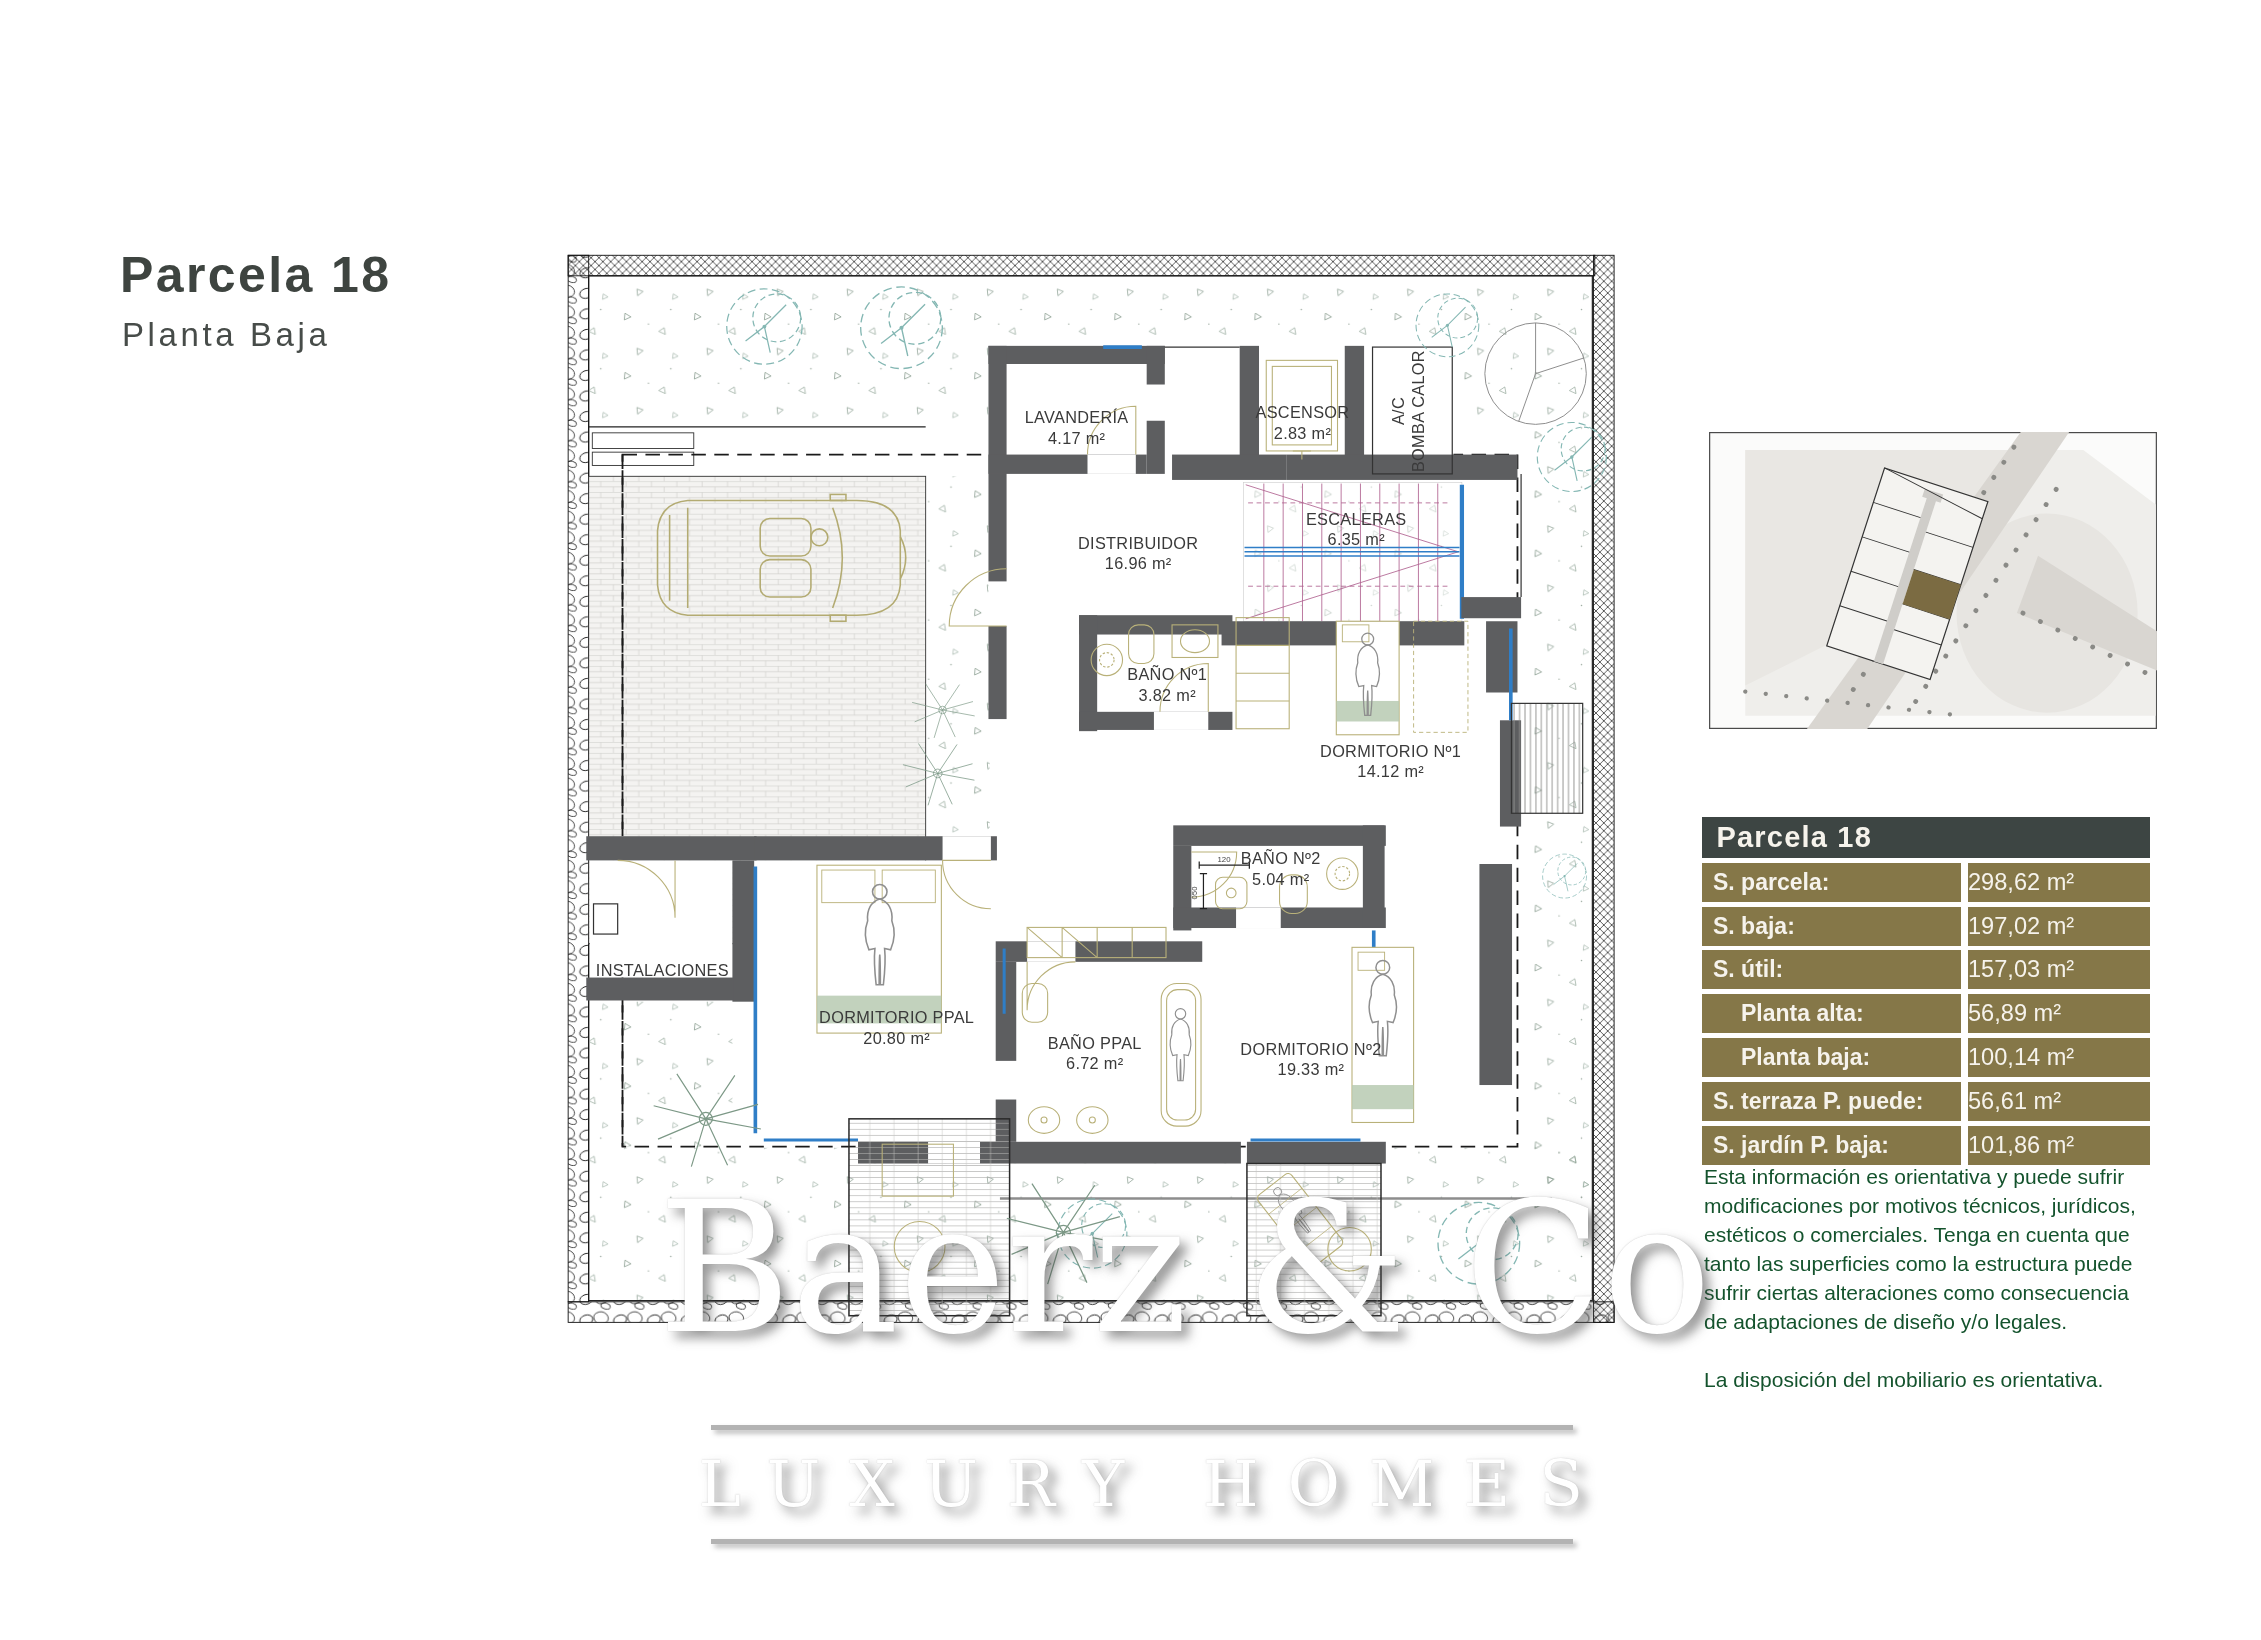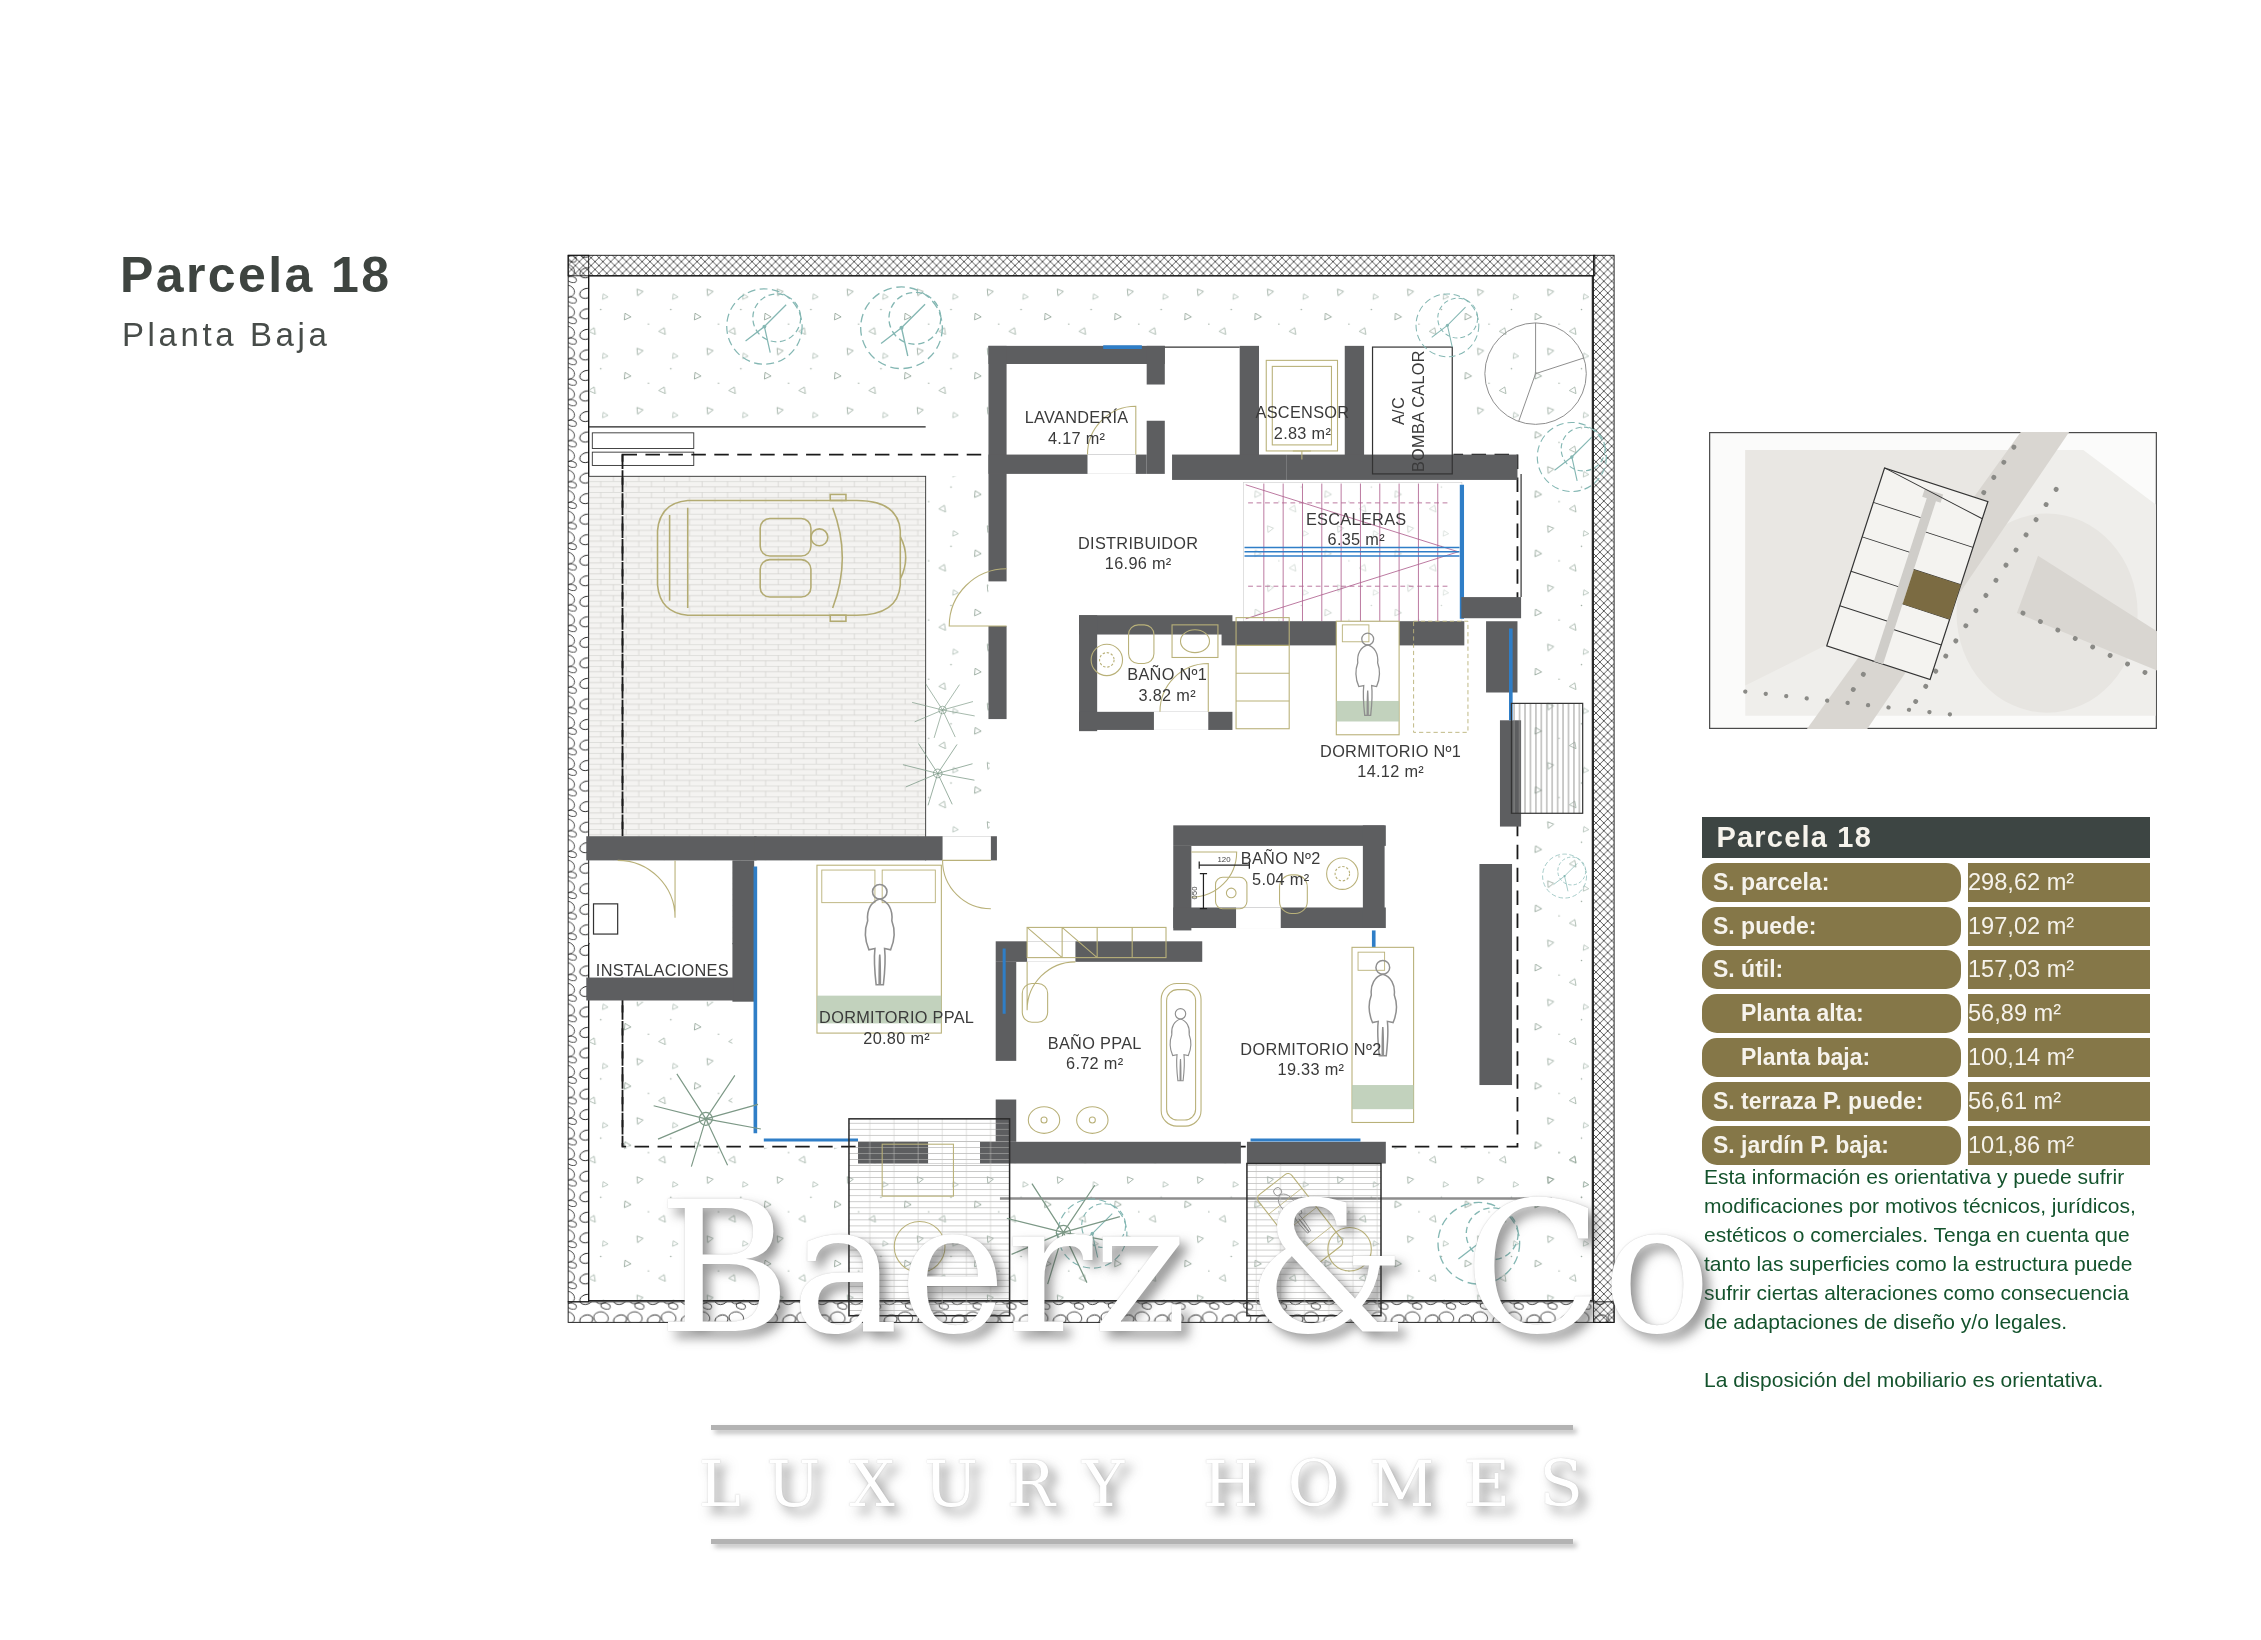--- a/index.html
+++ b/index.html
@@ -23,21 +23,21 @@
   
   .tbl{position:absolute;left:1702px;top:817px;width:448px;z-index:3;}
   .tbl-header{
     height:41px;background:#3d4543;color:#f6f3ec;font-size:29px;font-weight:700;
     line-height:41px;padding-left:14.5px;letter-spacing:1.2px;box-sizing:border-box;
   }
   .tbl-rows{margin-top:4.8px;}
   .trow{display:flex;margin-bottom:4.8px;height:39px;}
   .tcell-label{
     flex:1;background:#857748;color:#f6f3ec;font-size:23px;font-weight:700;
-    line-height:39px;padding-left:11px;box-sizing:border-box;border-radius:15px;
+    line-height:39px;padding-left:11px;box-sizing:border-box;
   }
   .trow.indent .tcell-label{padding-left:39px;}
   .tcell-value{
     width:182px;margin-left:7.2px;background:#857748;color:#f6f3ec;font-size:23.6px;
     font-weight:400;line-height:39px;text-align:left;padding-right:20.5px;box-sizing:border-box;
   }
   
   .disclaimer{
     position:absolute;left:1704px;top:1163px;width:443px;font-size:21px;color:#14532d;
     line-height:1.38;z-index:3;
@@ -413,21 +413,21 @@
   </div>
 
   <div class="tbl">
     <div class="tbl-header">Parcela 18</div>
     <div class="tbl-rows">
       <div class="trow">
         <div class="tcell-label">S. parcela:</div>
         <div class="tcell-value">298,62 m²</div>
       </div>
       <div class="trow">
-        <div class="tcell-label">S. puede:</div>
+        <div class="tcell-label">S. baja:</div>
         <div class="tcell-value">197,02 m²</div>
       </div>
       <div class="trow">
         <div class="tcell-label">S. útil:</div>
         <div class="tcell-value">157,03 m²</div>
       </div>
       <div class="trow indent">
         <div class="tcell-label">Planta alta:</div>
         <div class="tcell-value">56,89 m²</div>
       </div>

